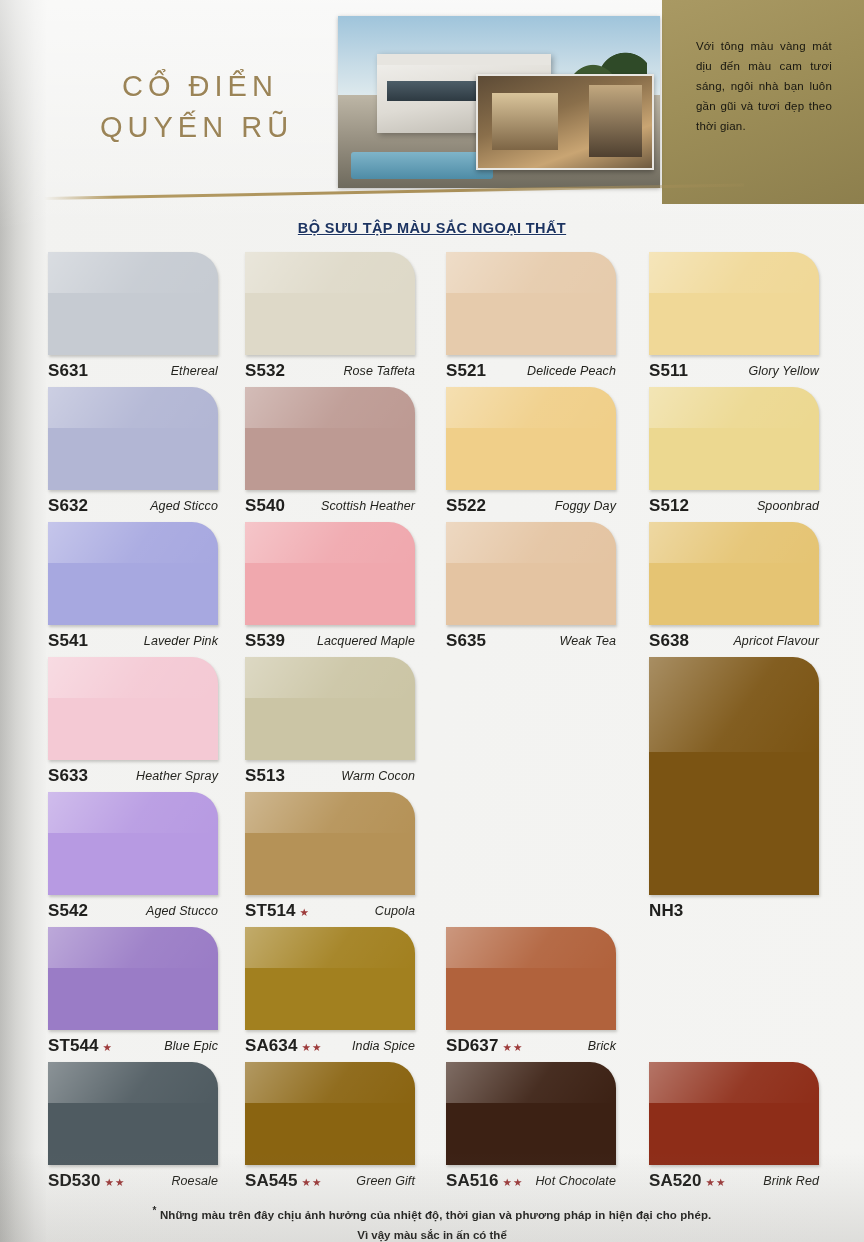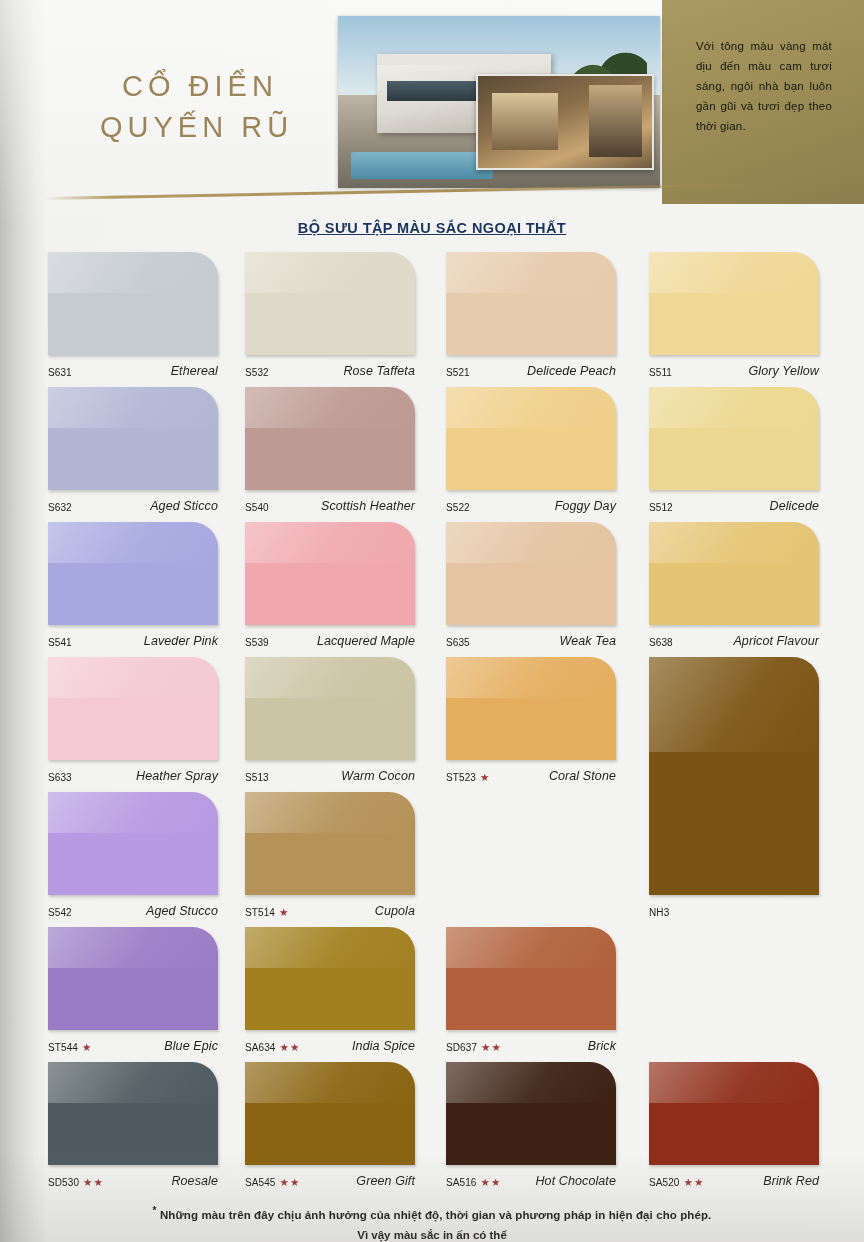--- a/index.html
+++ b/index.html
@@ -177,22 +177,22 @@
     position: absolute;
     left: 0; right: 0;
     top: 108px;
     height: 22px;
     display: flex;
     align-items: center;
     justify-content: space-between;
     white-space: nowrap;
   }
   .code {
-    font-size: 10px;
-    font-weight: normal;
+    font-size: 17px;
+    font-weight: bold;
     color: #20201e;
     letter-spacing: .1px;
   }
   .stars {
     color: #9d3b3b;
     font-size: 10.5px;
     letter-spacing: 1px;
     margin-left: 4px;
   }
   .cname {
@@ -301,21 +301,21 @@
           <div class="chip glossy" style="background: rgb(240, 207, 137);"></div>
           <div class="lbl">
             <span><span class="code">S522</span></span>
             <span class="cname">Foggy Day</span>
           </div>
         </div>
         <div class="scell c3">
           <div class="chip glossy" style="background: rgb(236, 216, 144);"></div>
           <div class="lbl">
             <span><span class="code">S512</span></span>
-            <span class="cname">Delicede</span>
+            <span class="cname">Spoonbrad</span>
           </div>
         </div>
       </div>
       <div class="srow">
         <div class="scell c0">
           <div class="chip glossy" style="background: rgb(167, 168, 224);"></div>
           <div class="lbl">
             <span><span class="code">S541</span></span>
             <span class="cname">Laveder Pink</span>
           </div>
@@ -348,27 +348,20 @@
           <div class="lbl">
             <span><span class="code">S633</span></span>
             <span class="cname">Heather Spray</span>
           </div>
         </div>
         <div class="scell c1">
           <div class="chip glossy" style="background: rgb(203, 197, 165);"></div>
           <div class="lbl">
             <span><span class="code">S513</span></span>
             <span class="cname">Warm Cocon</span>
-          </div>
-        </div>
-        <div class="scell c2">
-          <div class="chip glossy" style="background: rgb(229, 174, 94);"></div>
-          <div class="lbl">
-            <span><span class="code">ST523</span><span class="stars" style="color: rgb(157, 59, 59);">★</span></span>
-            <span class="cname">Coral Stone</span>
           </div>
         </div>
         <div class="scell c3">
           <div class="chip glossy tall" style="background: rgb(123, 84, 19);"></div>
           <div class="lbl" style="top: 243px;">
             <span><span class="code">NH3</span></span>
             <span class="cname"></span>
           </div>
         </div>
       </div>

